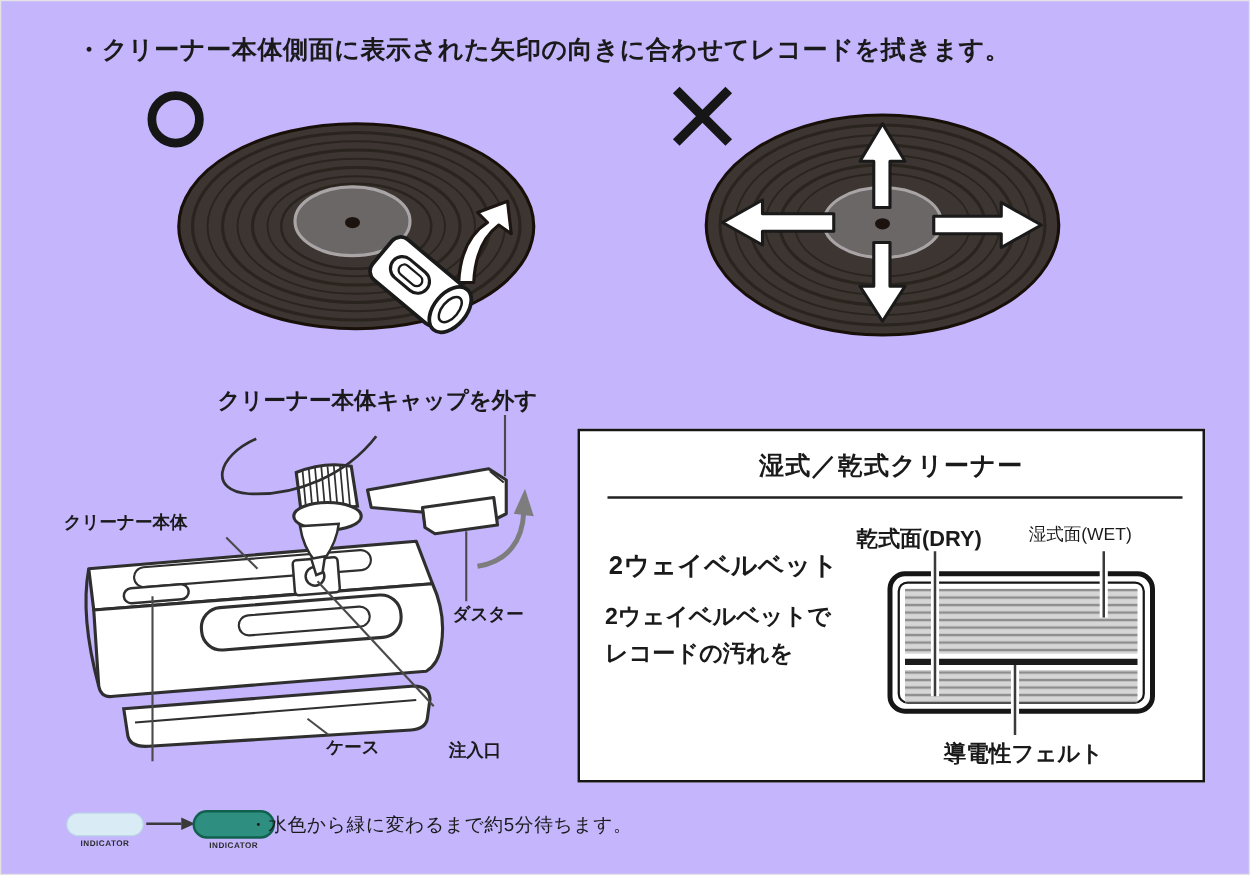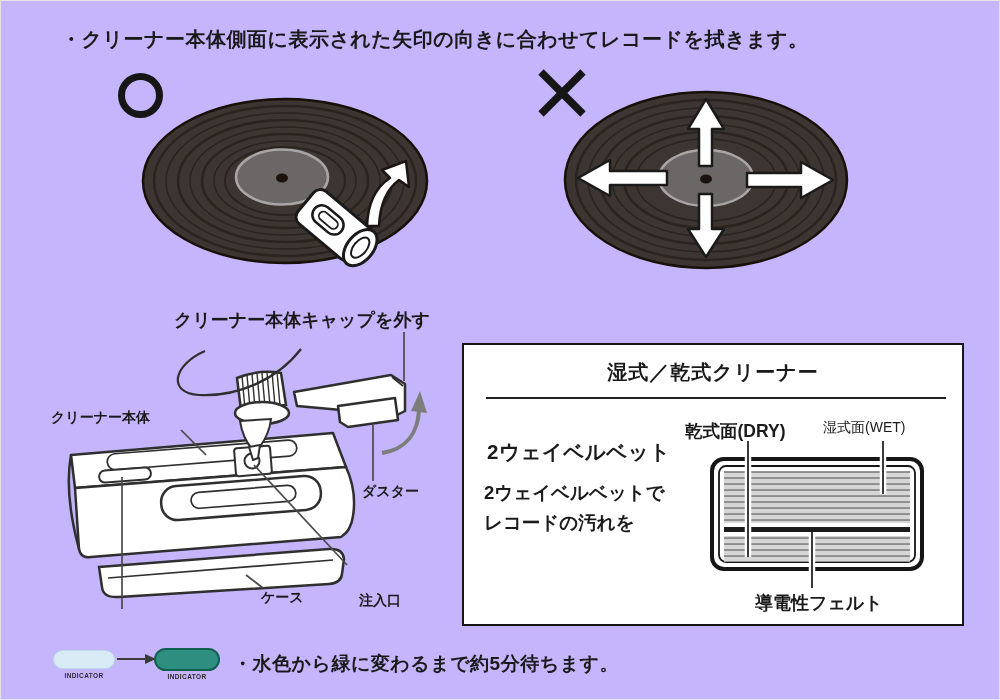--- a/index.html
+++ b/index.html
@@ -3,21 +3,21 @@
 <meta charset="utf-8">
 <style>
   html,body{margin:0;padding:0;background:#fff;}
   .canvas{
     position:relative;width:1000px;height:700px;background:#c4b5fd;
     border:1px solid #e3e3e3;box-sizing:border-box;overflow:hidden;
     font-family:"Liberation Sans","DejaVu Sans",sans-serif;color:#1a1a1a;
   }
   .txt{position:absolute;white-space:nowrap;}
   .top-instruction{left:60px;top:25px;font-size:20px;font-weight:600;letter-spacing:.5px;}
-  .bottom-note{left:232px;top:650px;font-size:19px;font-weight:700;letter-spacing:.5px;}
+  .bottom-note{left:198px;top:650px;font-size:15px;font-weight:400;letter-spacing:.5px;}
   .ok-mark{position:absolute;left:117px;top:72px;width:45px;height:45px;box-sizing:border-box;
     border:7px solid #161616;border-radius:50%;}
   .abs{position:absolute;}
   
   .dlabel{position:absolute;font-size:14px;font-weight:600;white-space:nowrap;}
   .lbl-cap{left:173px;top:307px;font-size:18px;}
   .lbl-body{left:50px;top:408px;}
   .lbl-duster{left:361px;top:482px;}
   .lbl-inlet{left:358px;top:563px;margin-top:28px;}
   .lbl-case{left:260px;top:588px;}

